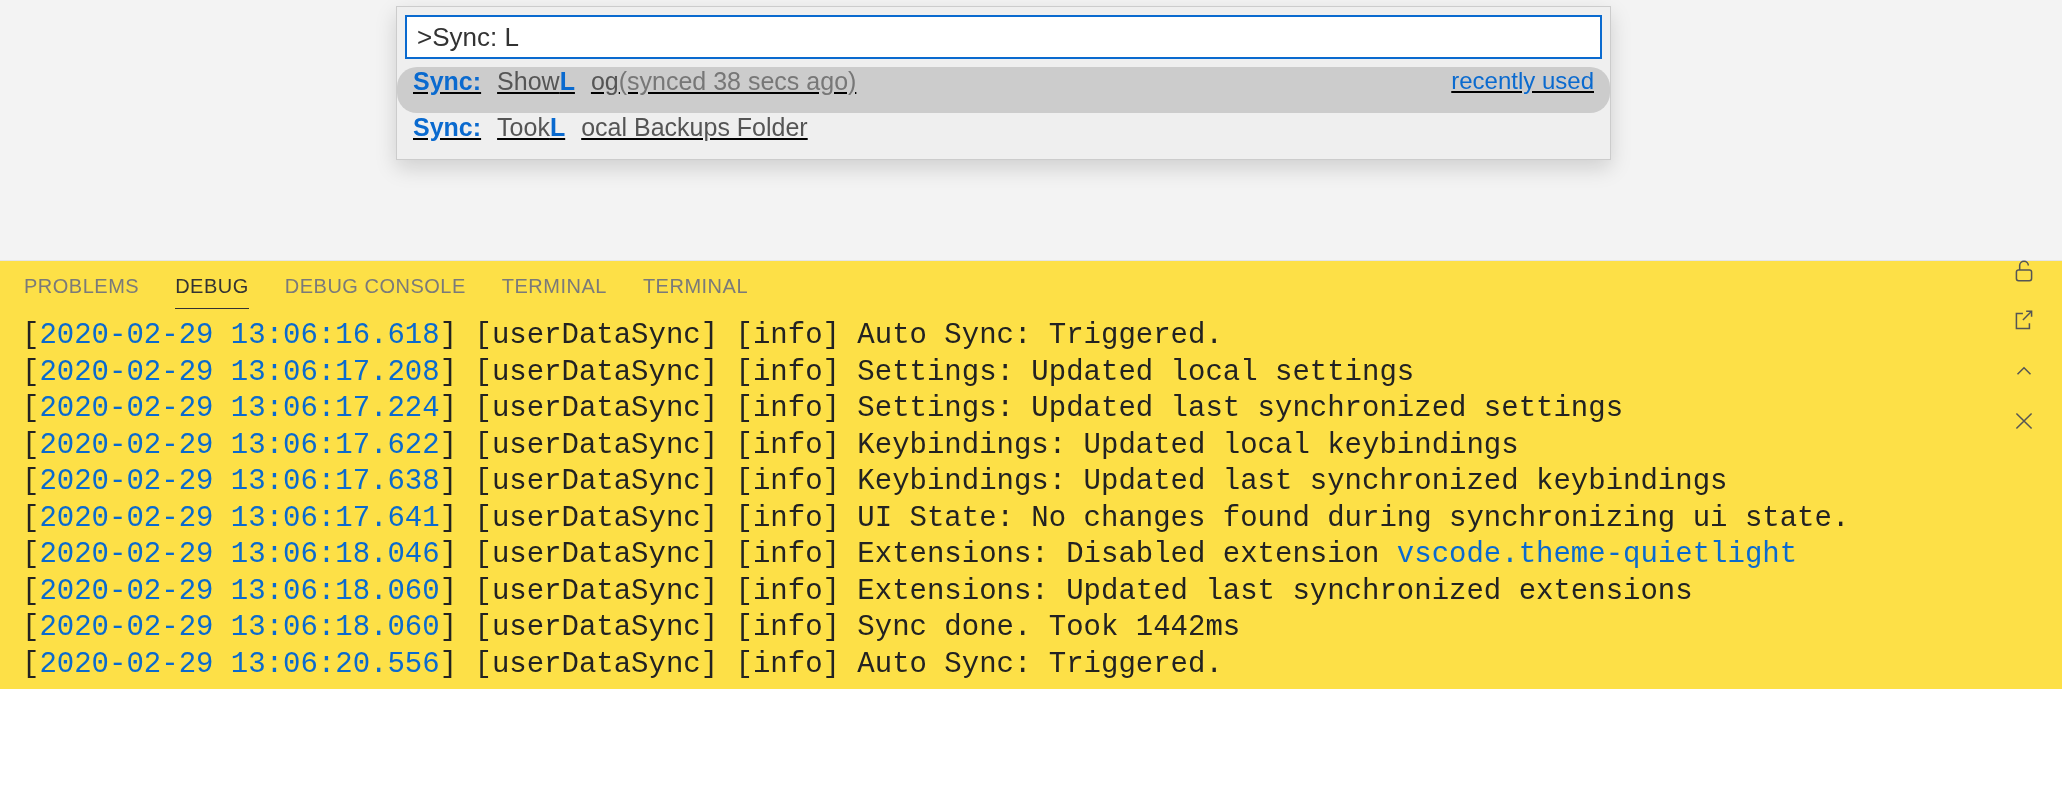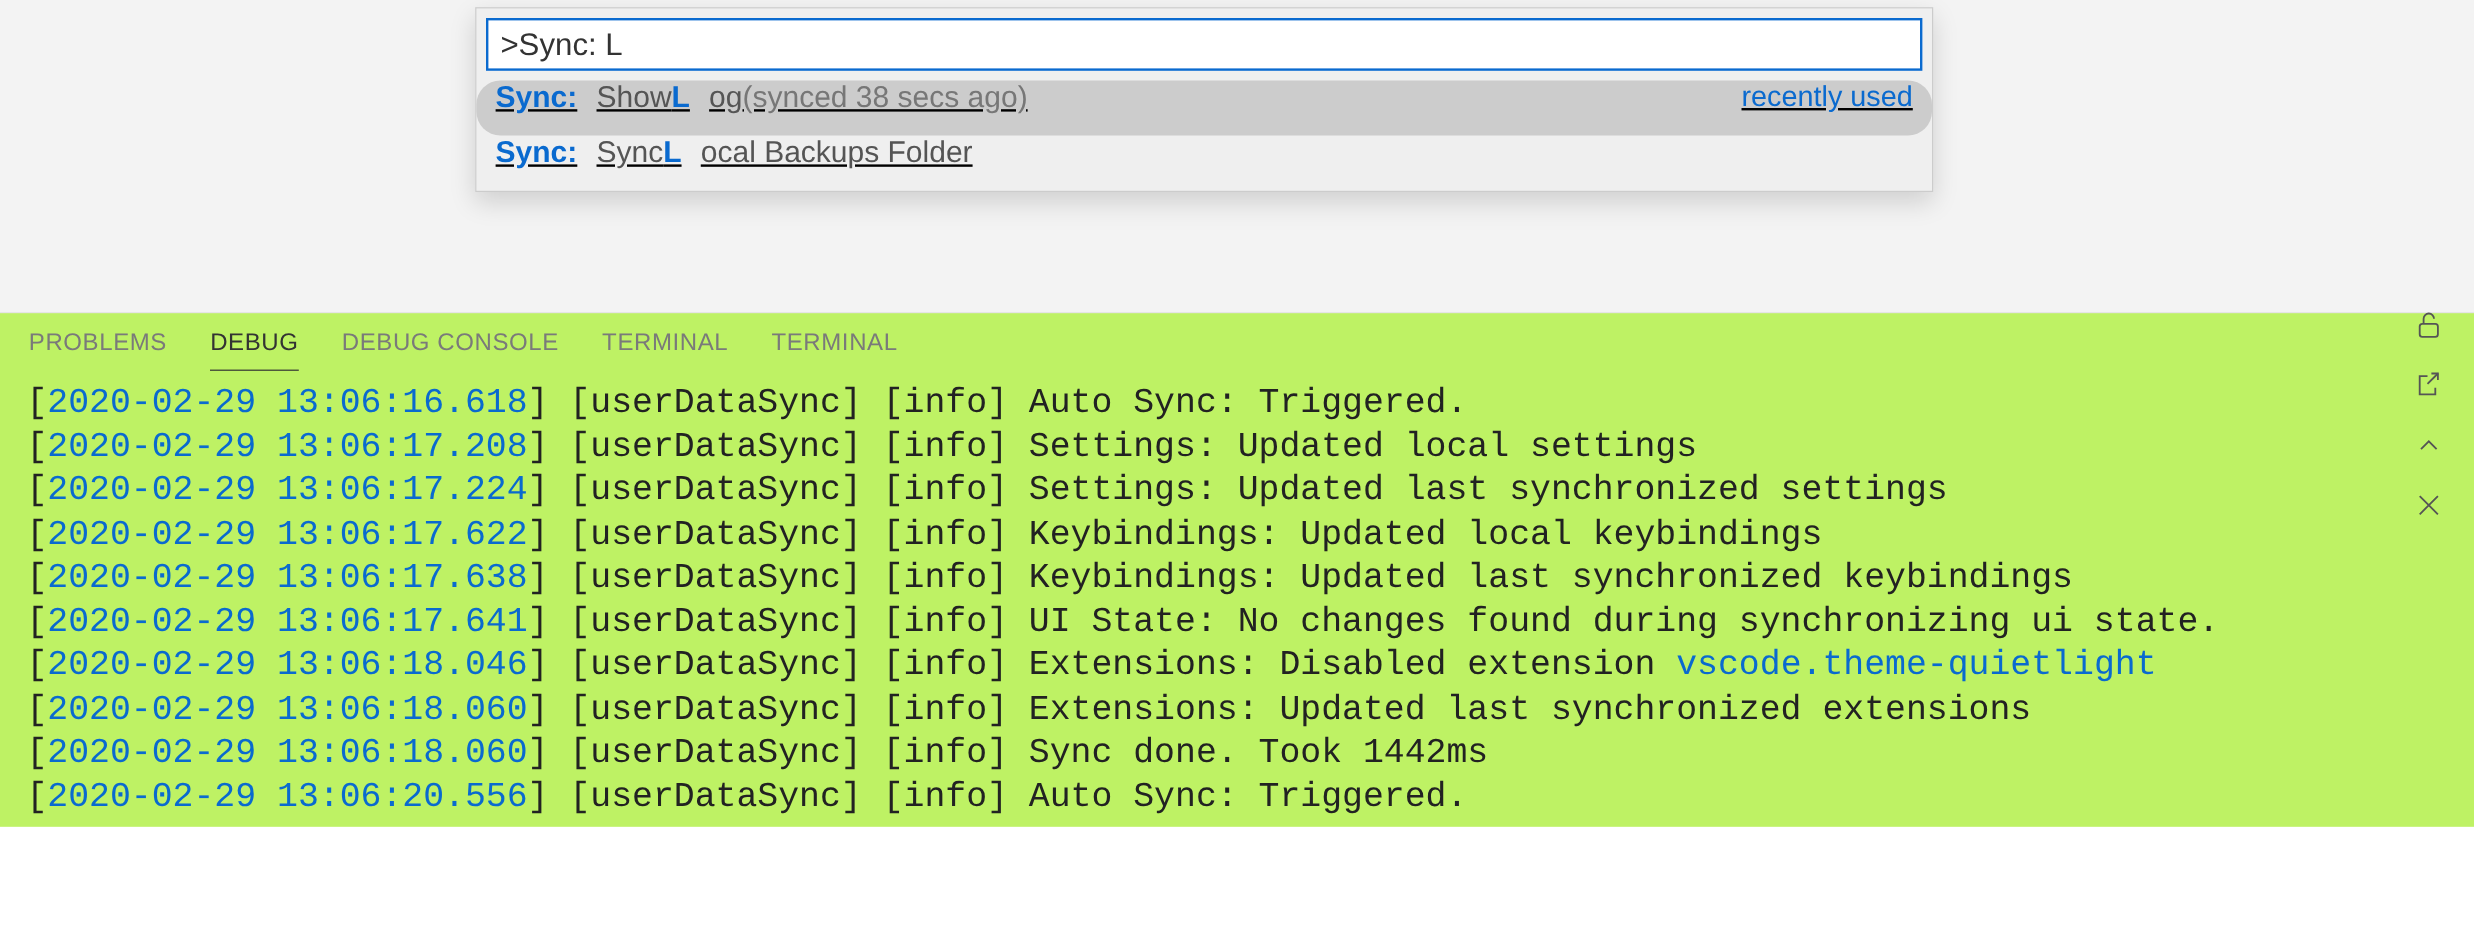--- a/index.html
+++ b/index.html
@@ -10,21 +10,21 @@
   .palette-input { width: 100%; height: 44px; border: 2px solid #0a6acf; background: #fff; font-size: 26px; padding: 0 10px; color: #333; font-family: inherit; }
   .palette-item { display: flex; align-items: flex-start; justify-content: space-between; height: 46px; padding: 0 16px; font-size: 25px; cursor: pointer; border-radius: 20px; }
   .palette-item.selected { background: #cccccc; }
   .palette-item .label-group { display: flex; gap: 0; }
   .pi-prefix { color: #0a6acf; font-weight: 600; }
   .pi-label { color: #555; margin-left: 16px; }
   .pi-highlight { color: #0a6acf; font-weight: 600; }
   .pi-detail { color: #777; }
   .pi-hint { color: #0a6acf; font-size: 24px; }
 
-  .panel { width: 100%; background: #bef264; }
+  .panel { width: 100%; background: #fde047; }
   .panel-header { display: flex; align-items: center; justify-content: space-between; padding: 10px 24px 0 24px; height: 52px; border-top: 1px solid #e5e5e5; }
   .tabs { display: flex; gap: 36px; align-items: center; }
   .tab { font-size: 20px; letter-spacing: 0.5px; color: #7a7a7a; padding-bottom: 10px; cursor: pointer; }
   .tab.active { color: #333; border-bottom: 1.5px solid #333; }
   .panel-actions { display: flex; align-items: flex-end; gap: 22px; flex-direction: column; }
   .channel-select { width: 340px; height: 36px; border: 1px solid #c4c4c4; border-radius: 6px; background: #fff; display: flex; align-items: center; justify-content: space-between; padding: 0 12px; font-size: 20px; color: #333; cursor: pointer; }
   .chev { width: 14px; height: 14px; }
   .icon-btn { width: 28px; height: 28px; display: flex; align-items: center; justify-content: center; color: #555; cursor: pointer; }
   .icon-btn svg { width: 26px; height: 26px; stroke: #555; fill: none; stroke-width: 1.4; }
 
@@ -49,21 +49,21 @@
             <span class="pi-label">Show </span>
             <span class="pi-highlight">L</span>
             <span class="pi-label">og</span>
             <span class="pi-detail"> (synced 38 secs ago)</span>
           </span>
           <span class="pi-hint">recently used</span>
         </div>
         <div class="palette-item">
           <span class="label-group">
             <span class="pi-prefix">Sync: </span>
-            <span class="pi-label">Sync </span>
+            <span class="pi-label">Took </span>
             <span class="pi-highlight">L</span>
             <span class="pi-label">ocal Backups Folder</span>
             <span class="pi-detail"></span>
           </span>
         </div>
       </div>
   </div>
 </div>
 
 <div class="panel">

